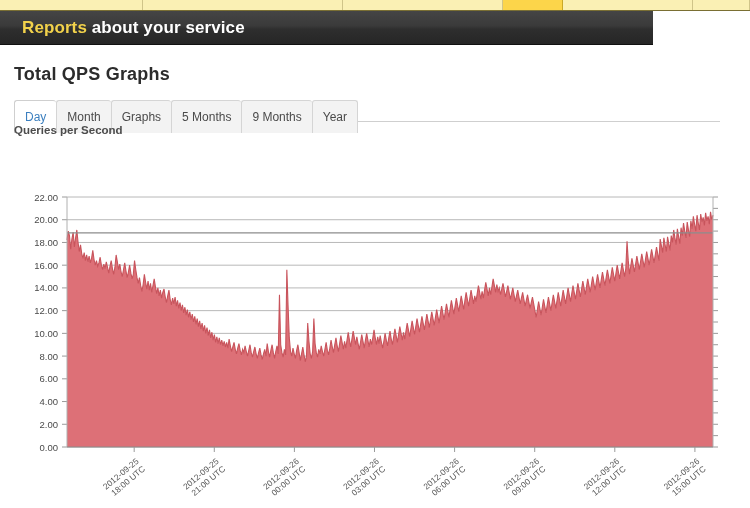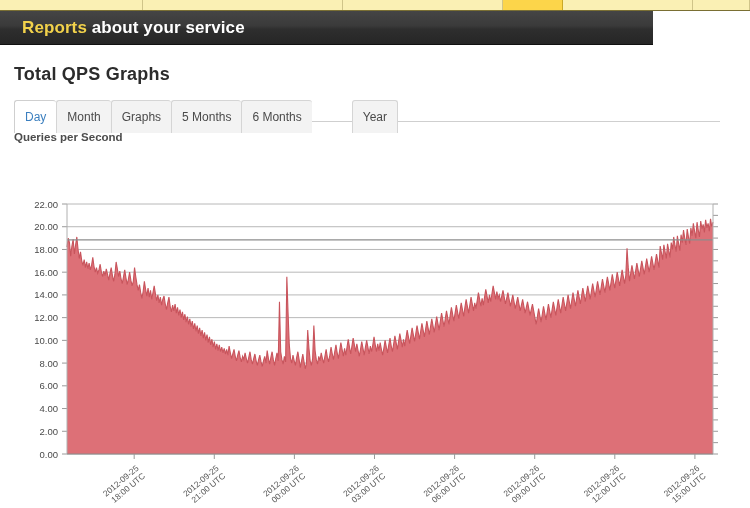--- a/index.html
+++ b/index.html
@@ -70,36 +70,36 @@
     display: flex; align-items: center; justify-content: center;
     font-size: 12px; color: #4a4a4a;
     background: #f3f3f3;
     border: 1px solid #d5d5d5;
     border-bottom: none;
     border-right: none;
     border-radius: 3px 3px 0 0;
     white-space: nowrap;
   }
   .tab:first-child { border-left: 1px solid #d5d5d5; }
-  .tab.last-grouped { border-right: 1px solid #d5d5d5; margin-left: 40px; }
+  .tab.last-grouped { border-right: 1px solid #d5d5d5; }
   .tab.active {
     background: #ffffff;
     color: #3b7fbf;
     border-color: #cfcfcf;
     position: relative;
   }
   .tab.active::after {
     content: ""; position: absolute; left: 0; right: 0; bottom: -1px;
     height: 1px; background: #ffffff;
   }
   .tabs .tab-spacer { flex: 1; }
 
   
   .chart-wrap {
-    position: absolute; left: 0; top: 80px;
+    position: absolute; left: 0; top: 73px;
     width: 750px; height: 382px;
   }
   .chart-heading {
     position: absolute; left: 14px; top: 5px;
     font-size: 11.5px; font-weight: bold; color: #4c4c4c;
   }
   .chart-svg { position: absolute; left: 0; top: 0; }
 
   .ytick-label { font-size: 9.5px; fill: #4a4a4a; font-family: "Liberation Sans", sans-serif; }
   .xtick-label { font-size: 8.5px; fill: #555; font-family: "Liberation Sans", sans-serif; }
@@ -131,21 +131,21 @@
     <div class="tab">
         <span>Month</span>
       </div>
     <div class="tab">
         <span>Graphs</span>
       </div>
     <div class="tab">
         <span>5 Months</span>
       </div>
     <div class="tab">
-        <span>6 Months</span>
+        <span>9 Months</span>
       </div>
     <div class="tab last-grouped">
         <span>Year</span>
       </div>
     <div class="tab-spacer"></div>
   </div>
 
   <div class="chart-wrap">
     <div class="chart-heading">Queries per Second</div>
     <svg class="chart-svg" id="chart-svg" width="750" height="382">

